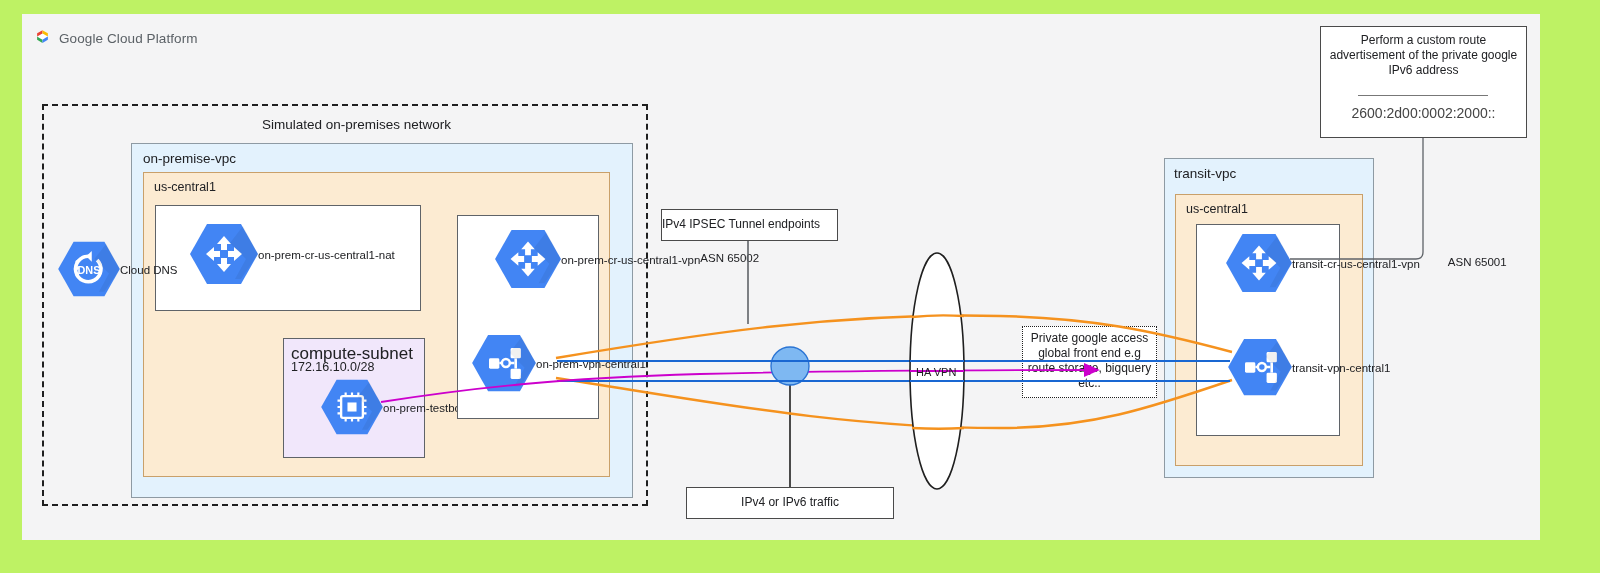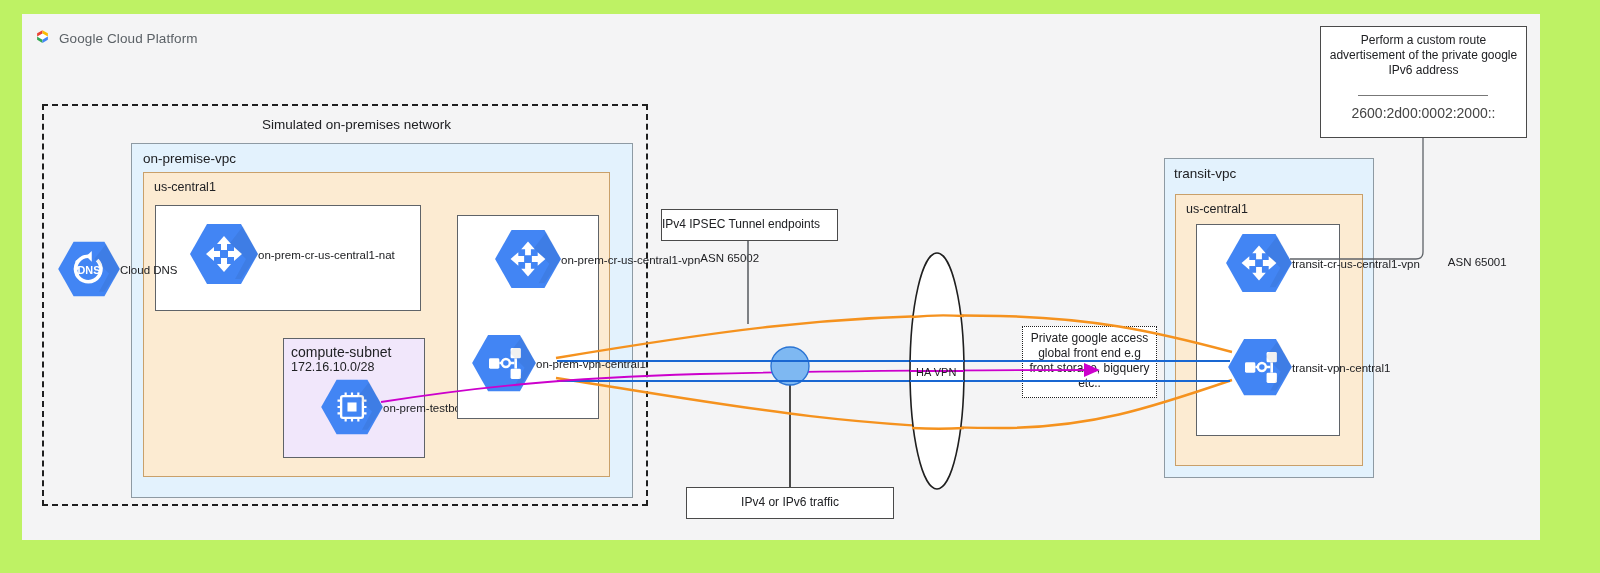--- a/index.html
+++ b/index.html
@@ -73,21 +73,21 @@
       <path d="M17 2h34l17 30-17 30H17L0 32z" fill="#4285f4" transform="translate(0,0)"></path>
       <path d="M51 2 68 32 51 62H36L17 32 36 2z" fill="#4285f4" opacity="0"></path>
       <path d="M34 14l7 8h-4v6h-6v-6h-4zM34 50l-7-8h4v-6h6v6h4zM16 32l8-7v4h6v6h-6v4zM52 32l-8 7v-4h-6v-6h6v-4z" fill="#ffffff"></path>
       <path d="M40 21l16 16-11 20h6l17-25-15-28z" fill="#000" opacity="0.06"></path>
     </svg>
     <span class="node-caption">on-prem-cr-us-central1-nat</span>
   </div>
 
 
   <div class="box subnet" style="left:283px;top:338px;width:142px;height:120px;"></div>
-  <div class="region-title" style="left:291px;top:344px;font-size:14px;">compute-subnet</div>
+  <div class="region-title" style="left:291px;top:344px;font-size:17px;">compute-subnet</div>
   <div class="region-title" style="left:291px;top:360px;font-size:12.5px;">172.16.10.0/28</div>
 
   <div class="node" style="left:321px;top:378px;">
     <svg class="hexicon" width="62" height="58" viewBox="0 0 68 64">
       <path d="M17 2h34l17 30-17 30H17L0 32z" fill="#4285f4"></path>
       <rect x="22" y="20" width="24" height="24" rx="2" fill="none" stroke="#fff" stroke-width="2.6"></rect>
       <rect x="29" y="27" width="10" height="10" fill="#fff"></rect>
       <path d="M27 16v4M34 16v4M41 16v4M27 44v4M34 44v4M41 44v4M18 25h4M18 32h4M18 39h4M46 25h4M46 32h4M46 39h4" stroke="#fff" stroke-width="2.4"></path>
       <path d="M40 21l16 16-11 20h6l17-25-15-28z" fill="#000" opacity="0.06"></path>
     </svg>
@@ -146,21 +146,21 @@
     <div>advertisement of the private google</div>
     <div>IPv6 address</div>
   </div>
   <div style="position:absolute;left:1358px;top:95px;width:130px;height:1px;background:#777;"></div>
   <div class="center-label" style="left:1322px;top:106px;width:203px;font-size:14px;color:#444;">2600:2d00:0002:2000::</div>
 
   <div class="box dotted-box" style="left:1022px;top:326px;width:135px;height:72px;"></div>
   <div class="center-label" style="left:1022px;top:331px;width:135px;line-height:15px;">
     <div>Private google access</div>
     <div>global front end e.g</div>
-    <div>front storage, bigquery</div>
+    <div>route storage, bigquery</div>
     <div>etc..</div>
   </div>
 
   <div class="box vpc" style="left:1164px;top:158px;width:210px;height:320px;"></div>
   <div class="box-title" style="left:1174px;top:166px;">transit-vpc</div>
 
   <div class="box region" style="left:1175px;top:194px;width:188px;height:272px;"></div>
   <div class="region-title" style="left:1186px;top:202px;">us-central1</div>
 
   <div class="box plain" style="left:1196px;top:224px;width:144px;height:212px;"></div>

